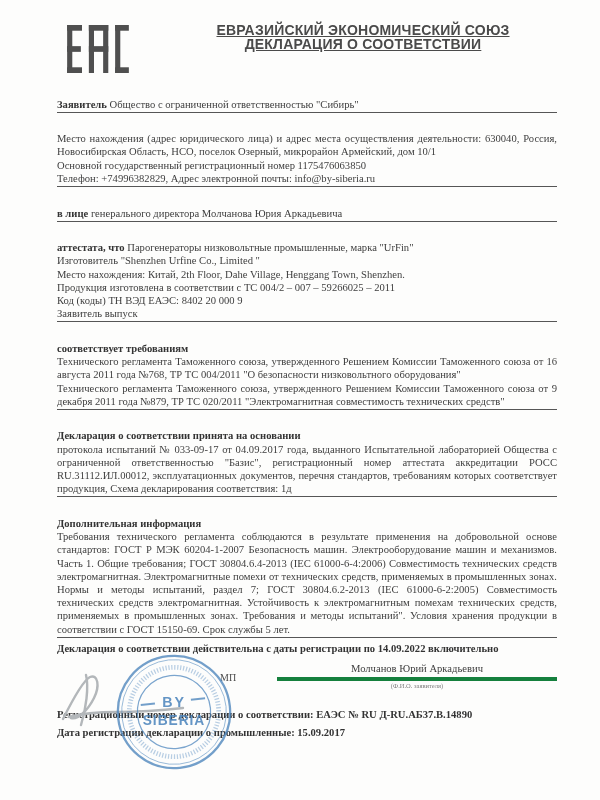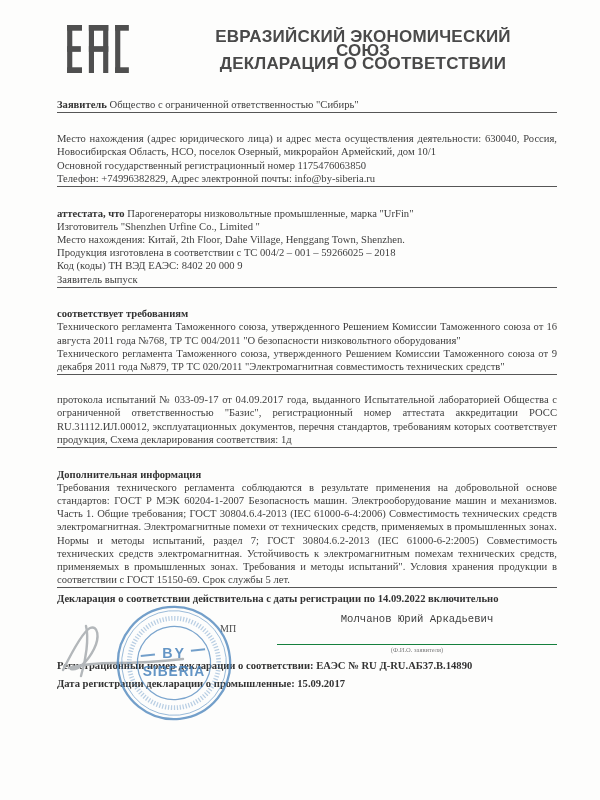--- a/index.html
+++ b/index.html
@@ -7,37 +7,37 @@
   .page{
     position:relative;width:600px;height:800px;background:#fdfdfc;
     font-family:"Liberation Serif","DejaVu Serif",serif;
     color:#3e3e3e;font-size:10.6px;line-height:13.2px;
     box-sizing:border-box;padding:18px 43px 0 57px;
   }
   
   .header{display:flex;align-items:flex-start;height:60px;margin-bottom:2px;}
   .eac{margin-top:7px;margin-left:10px;flex:0 0 auto;}
   .titles{
-    width:352px;margin-left:58px;margin-top:12px;text-align:center;
+    width:352px;margin-left:58px;margin-top:6px;text-align:center;
     font-family:"Liberation Sans","DejaVu Sans",sans-serif;
-    font-weight:bold;font-size:17px;line-height:13.6px;color:#4a4a4a;letter-spacing:.2px;
+    font-weight:bold;font-size:14px;line-height:13.6px;color:#4a4a4a;letter-spacing:.2px;text-decoration:underline;
   }
   
   .sec{border-bottom:1px solid #565656;padding-bottom:1px;margin-top:18px;}
   .row{padding-top:1.5px;}
   b,.b{font-weight:bold;color:#333;}
   .just{text-align:justify;}
   .validity{font-weight:bold;color:#333;padding-top:4px;}
   
   .sign-area{position:relative;height:50px;}
   .sig-svg{position:absolute;left:-2px;top:14px;z-index:1;}
   .stamp-svg{position:absolute;left:58px;top:-2px;z-index:2;opacity:.87;}
   .mp{position:absolute;left:163px;top:16px;font-size:10px;color:#4c4c4c;z-index:0;}
   .name-block{position:absolute;right:0;top:7px;width:280px;text-align:center;z-index:0;}
-  .name-line{border-bottom:1px solid #15803d;padding-bottom:18px;font-family:Liberation Mono, monospace;}
+  .name-line{border-bottom:4px solid #15803d;padding-bottom:2px;}
   .name-caption{font-size:6.5px;color:#7c7c7c;line-height:9px;}
   .reg{font-weight:bold;color:#333;padding-top:3px;}
   .reg + .reg{padding-top:4px;}
   .regline{line-height:14px;}
 </style>
 </head>
 <body>
 
 <div class="page">
 
@@ -70,40 +70,45 @@
     <b>Заявитель</b>
     <span>Общество с ограниченной ответственностью "Сибирь"</span>
   </div>
 
   <div class="sec">
     <div class="row just">Место нахождения (адрес юридического лица) и адрес места осуществления деятельности: 630040, Россия, Новосибирская Область, НСО, поселок Озерный, микрорайон Армейский, дом 10/1</div>
     <div>Основной государственный регистрационный номер 1175476063850</div>
     <div>Телефон: +74996382829, Адрес электронной почты: info@by-siberia.ru</div>
   </div>
 
+  <div class="sec row">
+    <b>в лице</b>
+    <span>генерального директора Молчанова Юрия Аркадьевича</span>
+  </div>
 
   <div class="sec">
     <div class="row">
       <b>аттестата, что</b>
       <span>Парогенераторы низковольтные промышленные, марка "UrFin"</span>
     </div>
     <div>Изготовитель "Shenzhen Urfine Co., Limited "</div>
     <div>Место нахождения: Китай, 2th Floor, Dahe Village, Henggang Town, Shenzhen.</div>
-    <div>Продукция изготовлена в соответствии с ТС 004/2 – 001 – 59266025 – 2018</div>
+    <div>Продукция изготовлена в соответствии с ТС 004/2 – 007 – 59266025 – 2011</div>
     <div>Код (коды) ТН ВЭД ЕАЭС: 8402 20 000 9</div>
     <div>Заявитель выпуск</div>
   </div>
 
   <div class="sec">
     <div class="row b">соответствует требованиям</div>
     <div class="just">Технического регламента Таможенного союза, утвержденного Решением Комиссии Таможенного союза от 16 августа  2011 года №768, ТР ТС 004/2011 "О безопасности низковольтного оборудования"</div>
     <div class="just">Технического регламента Таможенного союза, утвержденного Решением Комиссии Таможенного союза от 9 декабря 2011 года №879, ТР ТС 020/2011 "Электромагнитная совместимость технических средств"</div>
   </div>
 
   <div class="sec">
+    <div class="row b">Декларация о соответствии принята на основании</div>
     <div class="just">протокола испытаний № 033-09-17 от 04.09.2017 года, выданного Испытательной лабораторией Общества с ограниченной ответственностью "Базис", регистрационный номер аттестата аккредитации РОСС RU.31112.ИЛ.00012, эксплуатационных документов, перечня стандартов, требованиям которых соответствует продукция, Схема декларирования соответствия: 1д</div>
   </div>
 
   <div class="sec">
     <div class="row b">Дополнительная информация</div>
     <div class="just">Требования технического регламента соблюдаются в результате применения на добровольной основе стандартов: ГОСТ Р МЭК 60204-1-2007 Безопасность машин. Электрооборудование машин и механизмов. Часть 1. Общие требования; ГОСТ 30804.6.4-2013 (IEC 61000-6-4:2006) Совместимость технических средств электромагнитная. Электромагнитные помехи от технических средств, применяемых в промышленных зонах. Нормы и методы испытаний, раздел 7; ГОСТ 30804.6.2-2013 (IEC 61000-6-2:2005) Совместимость технических средств электромагнитная. Устойчивость к электромагнитным помехам технических средств, применяемых в промышленных зонах. Требования и методы испытаний". Условия хранения продукции в соответствии с ГОСТ 15150-69. Срок службы 5 лет.</div>
   </div>
 
   <div class="validity">Декларация о соответствии действительна с даты регистрации по 14.09.2022 включительно</div>
 

